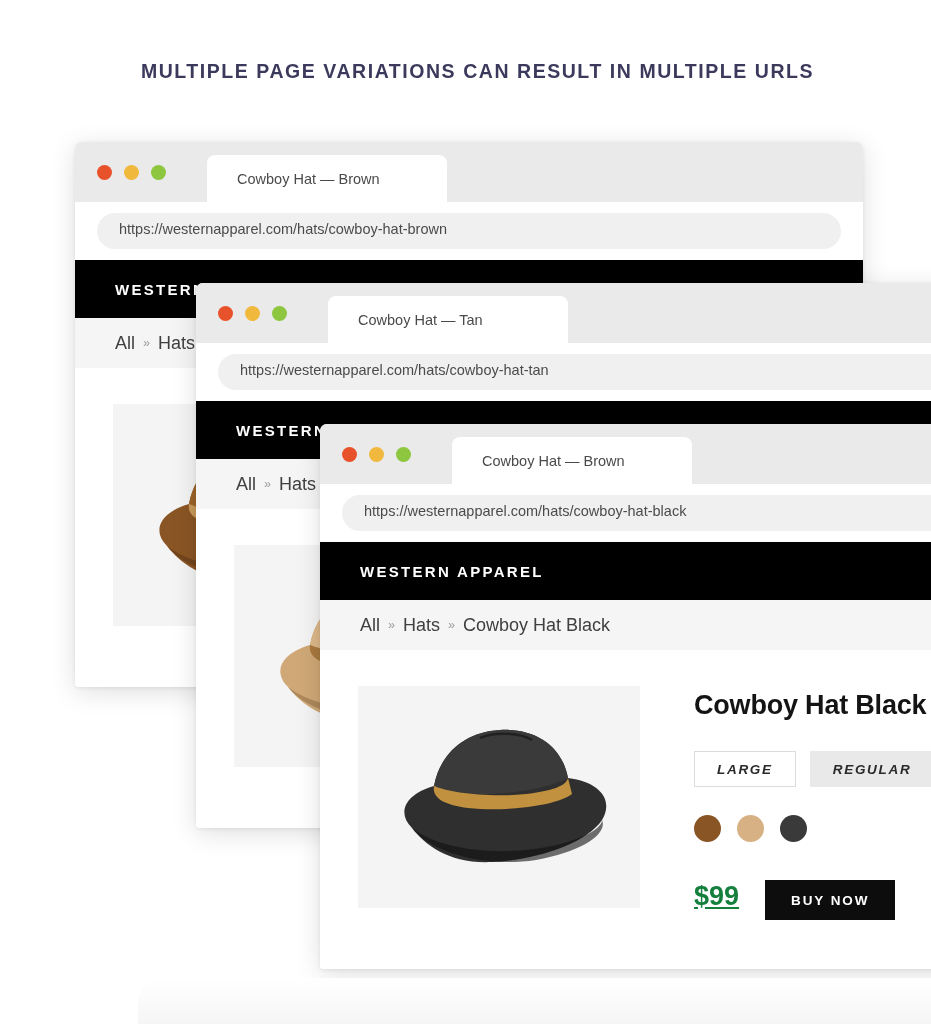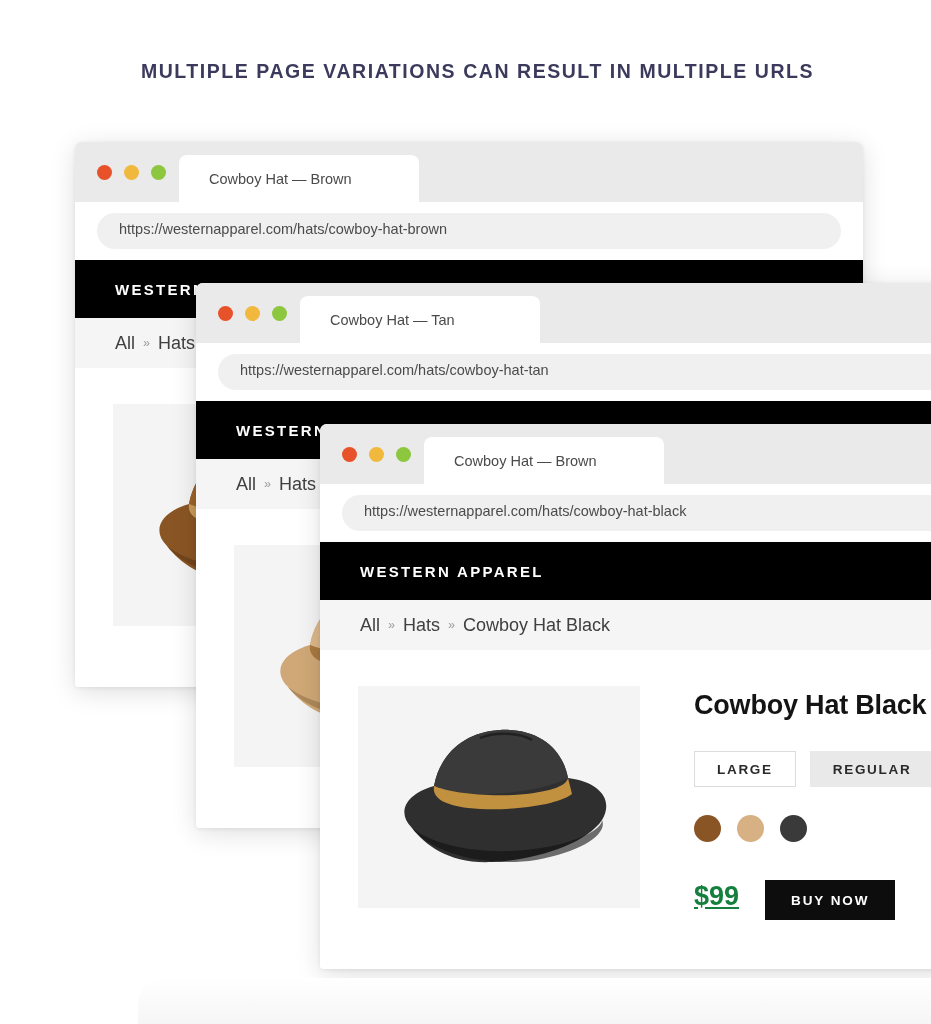--- a/index.html
+++ b/index.html
@@ -66,21 +66,21 @@
     width: 15px;
     height: 15px;
     border-radius: 50%;
   }
   .dot.red    { background: #e8522a; }
   .dot.yellow { background: #f0b93e; }
   .dot.green  { background: #8dc63f; }
 
   .tab {
     position: absolute;
-    left: 104px;
+    left: 132px;
     top: 13px;
     height: 47px;
     min-width: 240px;
     background: #ffffff;
     border-radius: 8px 8px 0 0;
     display: flex;
     align-items: center;
     padding: 0 34px 0 30px;
     box-sizing: border-box;
   }
@@ -185,20 +185,21 @@
     height: 36px;
     display: flex;
     align-items: center;
     justify-content: center;
     padding: 4px 22px;
     font-size: 13.5px;
     font-weight: bold;
     letter-spacing: 1.7px;
     color: #2a2a2a;
     box-sizing: border-box;
+    font-style: italic;
   }
   .size-btn.outline { background: #ffffff; border: 1px solid #dcdcdc; }
   .size-btn.filled  { background: #e9e9e9; border: 1px solid #e9e9e9; }
 
   .swatch-row {
     display: flex;
     gap: 16px;
     margin-top: 28px;
   }
   .swatch {

